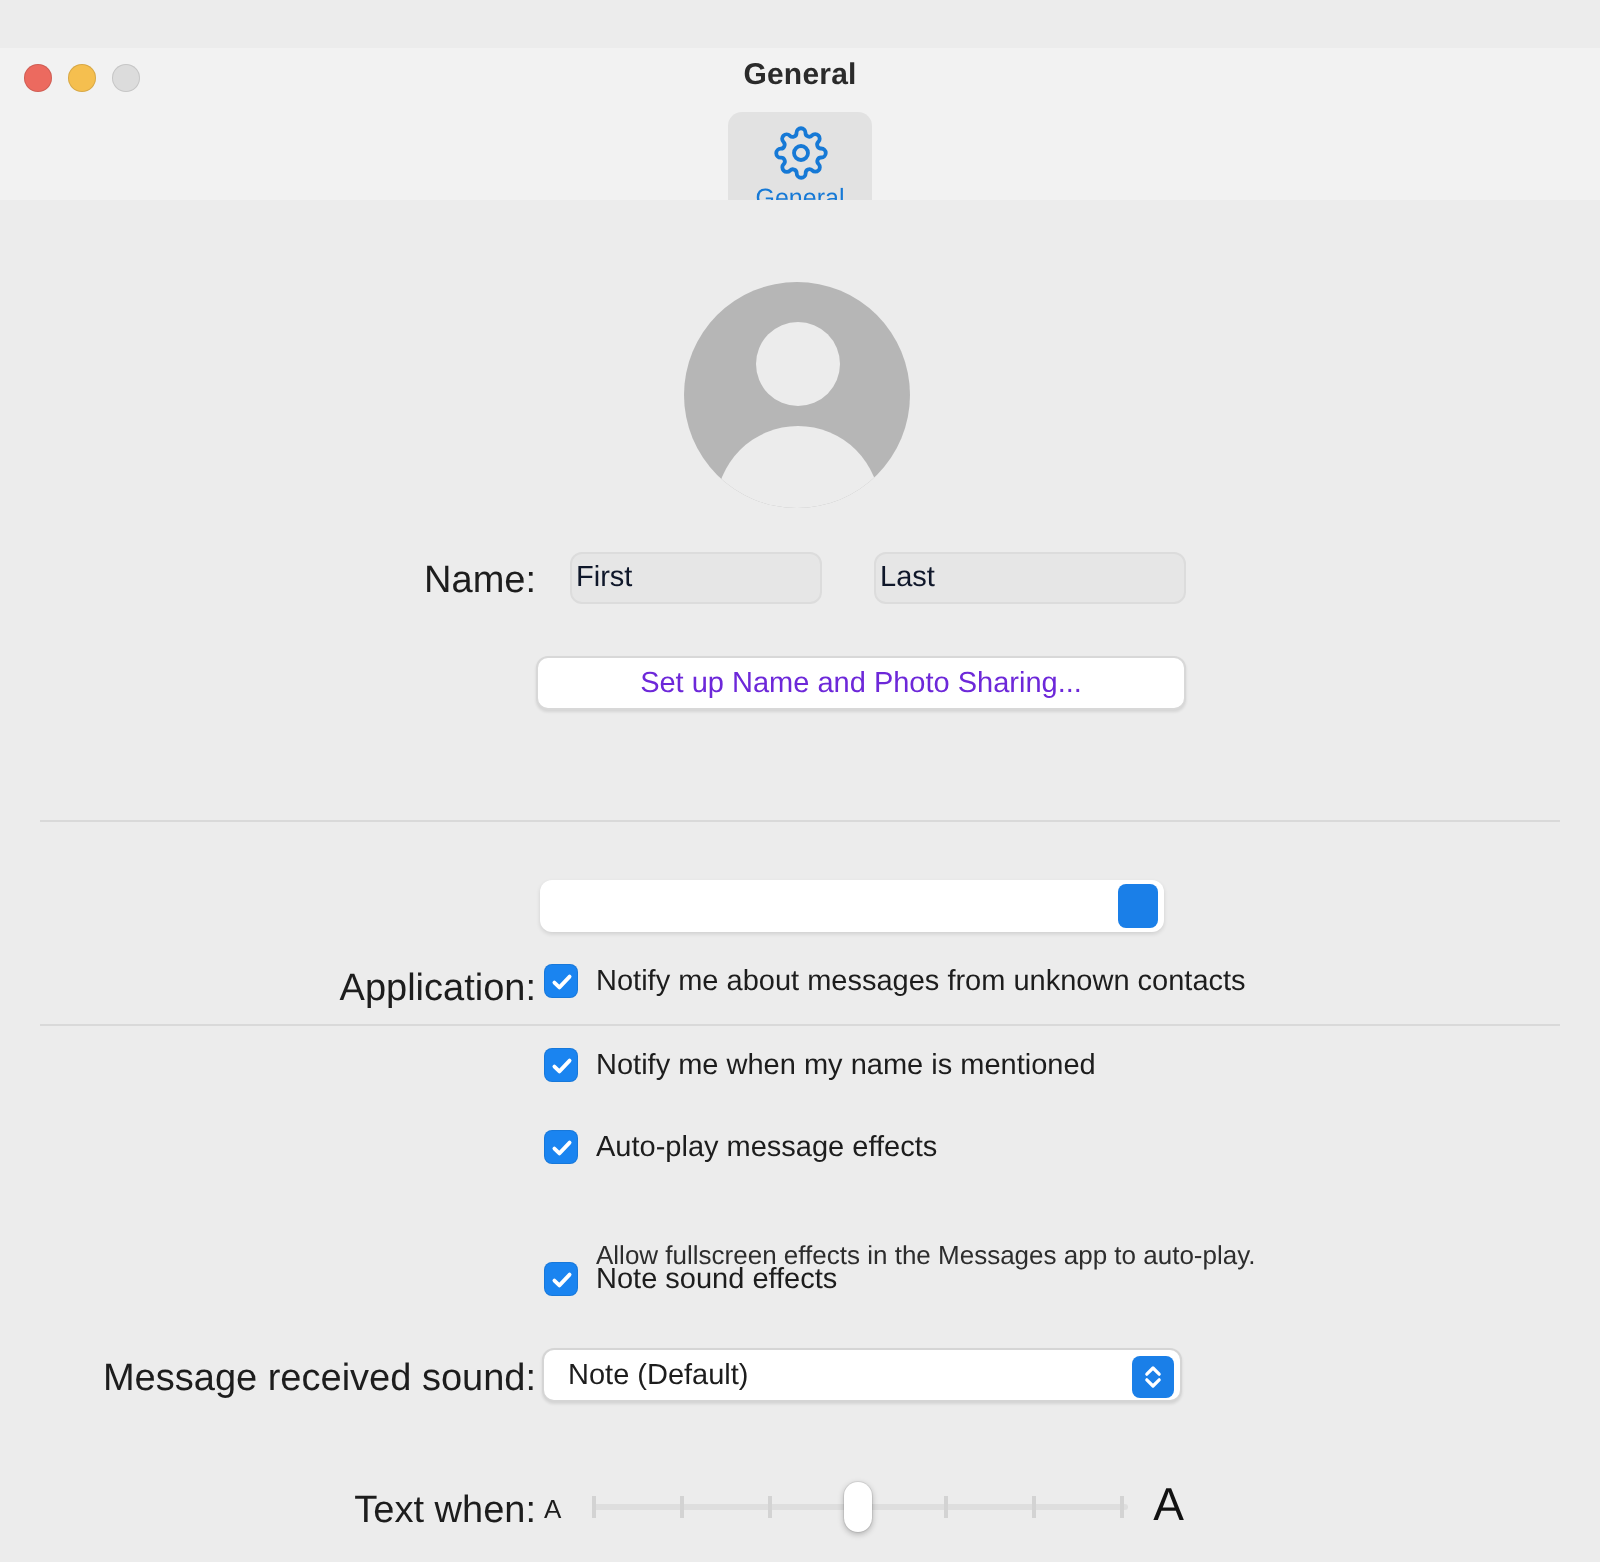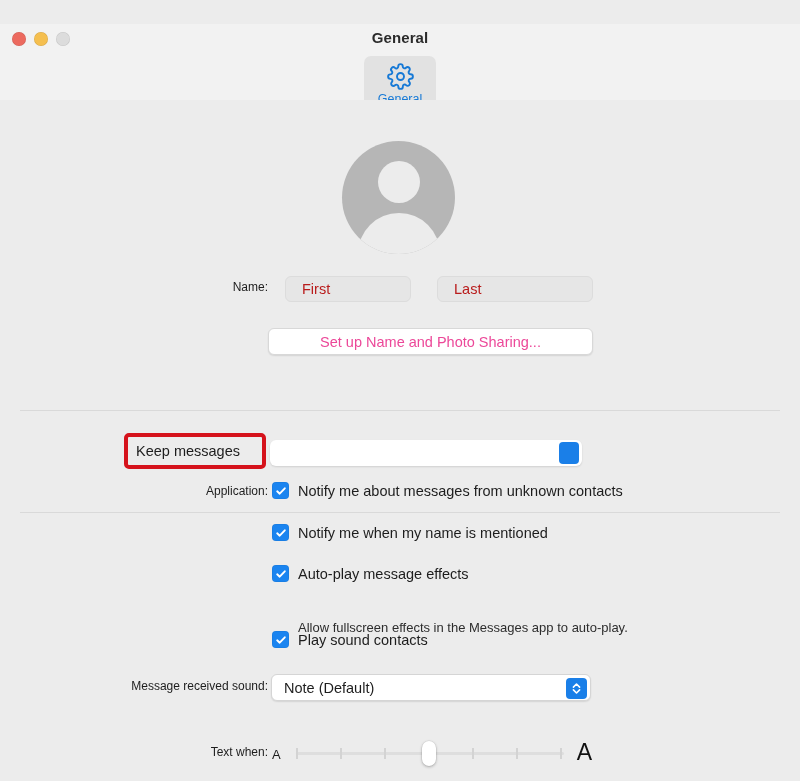--- a/index.html
+++ b/index.html
@@ -117,54 +117,54 @@
     left: 50%; top: 72px;
     transform: translateX(-50%);
     width: 82px; height: 70px;
     border-radius: 41px 41px 0 0;
     background: #ececec;
   }
 
   .row-label {
     position: absolute;
     text-align: right;
-    font-size: 12px;
+    font-size: 19px;
     color: #1d1d1d;
   }
 
   .namefield {
     position: absolute;
     top: 176px;
     height: 26px;
     background: #e6e6e6;
     border: 1px solid #dcdcdc;
     border-radius: 6px;
     box-sizing: border-box;
     display: flex;
     align-items: center;
-    padding-left: 16px;
+    padding-left: 2px;
     font-size: 14.5px;
-    color: #b91c1c;
+    color: #0f172a;
   }
   #name-first { left: 285px; width: 126px; }
   #name-last  { left: 437px; width: 156px; }
 
   .pushbutton {
     position: absolute;
     left: 268px; top: 228px;
     width: 325px; height: 27px;
     background: #ffffff;
     border: 0.5px solid #d8d8d8;
     border-radius: 6px;
     box-shadow: 0 1px 1.5px rgba(0,0,0,.10);
     display: flex;
     align-items: center;
     justify-content: center;
     font-size: 14.5px;
-    color: #ec4899;
+    color: #6d28d9;
     box-sizing: border-box;
     cursor: default;
   }
 
   .divider {
     position: absolute;
     height: 1px;
     background: #d9d9d9;
   }
   #divider-top { left: 20px; top: 310px; width: 760px; }
@@ -378,23 +378,20 @@
 
     <div class="row-label" style="left:120px; top:180px; width:148px;">Name:</div>
 
     <div class="namefield" id="name-first">First</div>
     <div class="namefield" id="name-last">Last</div>
 
     <div class="pushbutton">Set up Name and Photo Sharing...</div>
 
     <div class="divider" id="divider-top"></div>
 
-    <div class="keep-wrap">
-      <span class="keep-text">Keep messages</span>
-    </div>
 
     <div class="popup-behind">
       <div class="stepper"></div>
     </div>
 
 
     <div class="divider" id="divider-mid"></div>
 
     <div class="row-label" style="left:120px; top:384px; width:148px;">Application:</div>
 
@@ -426,21 +423,21 @@
     </div>
 
     <div class="sub-note" style="top:520px;">Allow fullscreen effects in the Messages app to auto-play.</div>
 
     <div class="cb-row" style="top:531px;">
       <span class="checkbox">
         <svg width="12" height="12" viewBox="0 0 12 12" fill="none" stroke="#ffffff" stroke-width="1.9" stroke-linecap="round" stroke-linejoin="round">
             <path d="M2.2 6.3 L4.7 8.7 L9.8 3.3"></path>
           </svg>
       </span>
-      <span class="cb-label">Play sound contacts</span>
+      <span class="cb-label">Note sound effects</span>
     </div>
 
     <div class="row-label" style="left:50px; top:579px; width:218px;">Message received sound:</div>
 
     <div class="popup">
       <span>Note (Default)</span>
       <span class="stepper">
         <svg width="11" height="13" viewBox="0 0 11 13" fill="none" stroke="#ffffff" stroke-width="1.6" stroke-linecap="round" stroke-linejoin="round">
           <path d="M2.4 5.1 L5.5 2 L8.6 5.1"></path>
           <path d="M2.4 7.9 L5.5 11 L8.6 7.9"></path>

